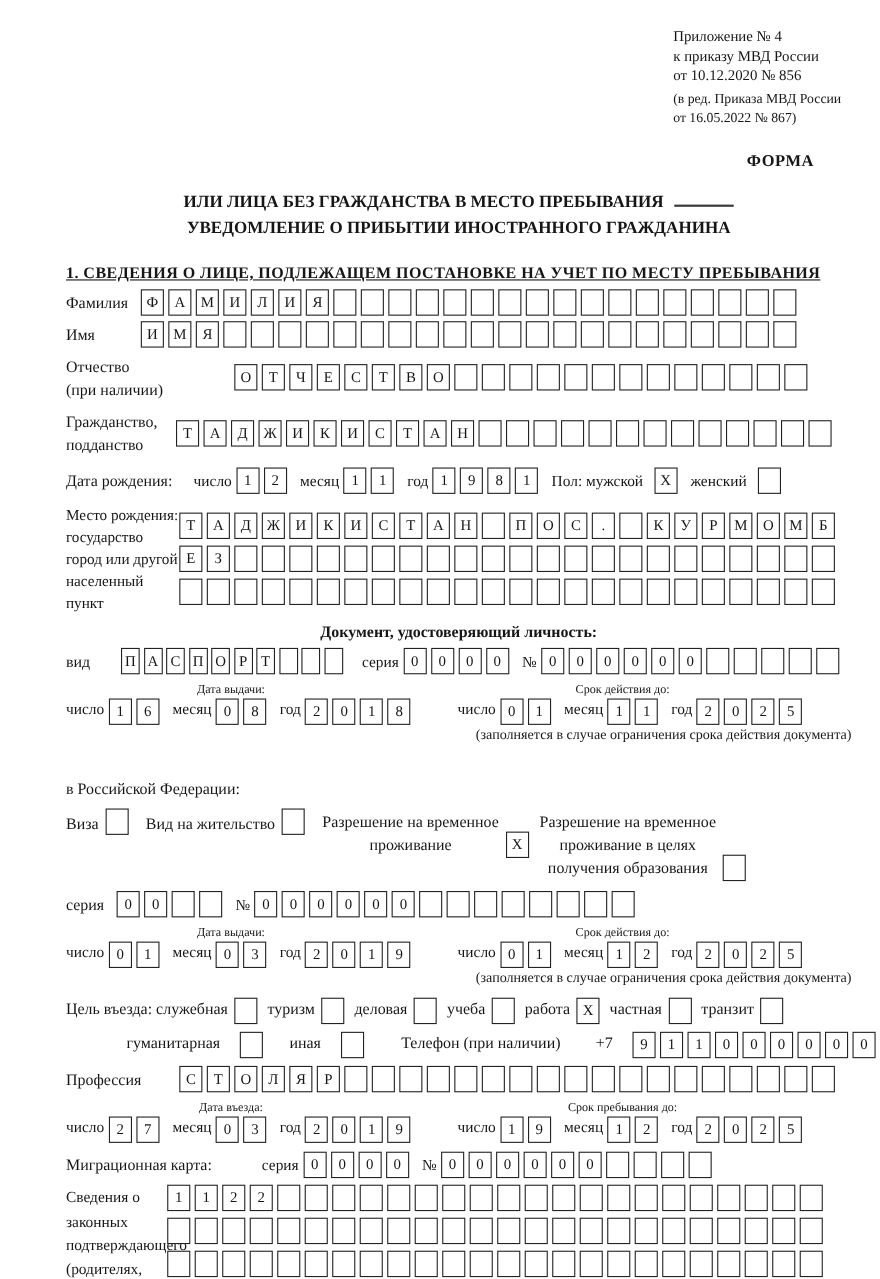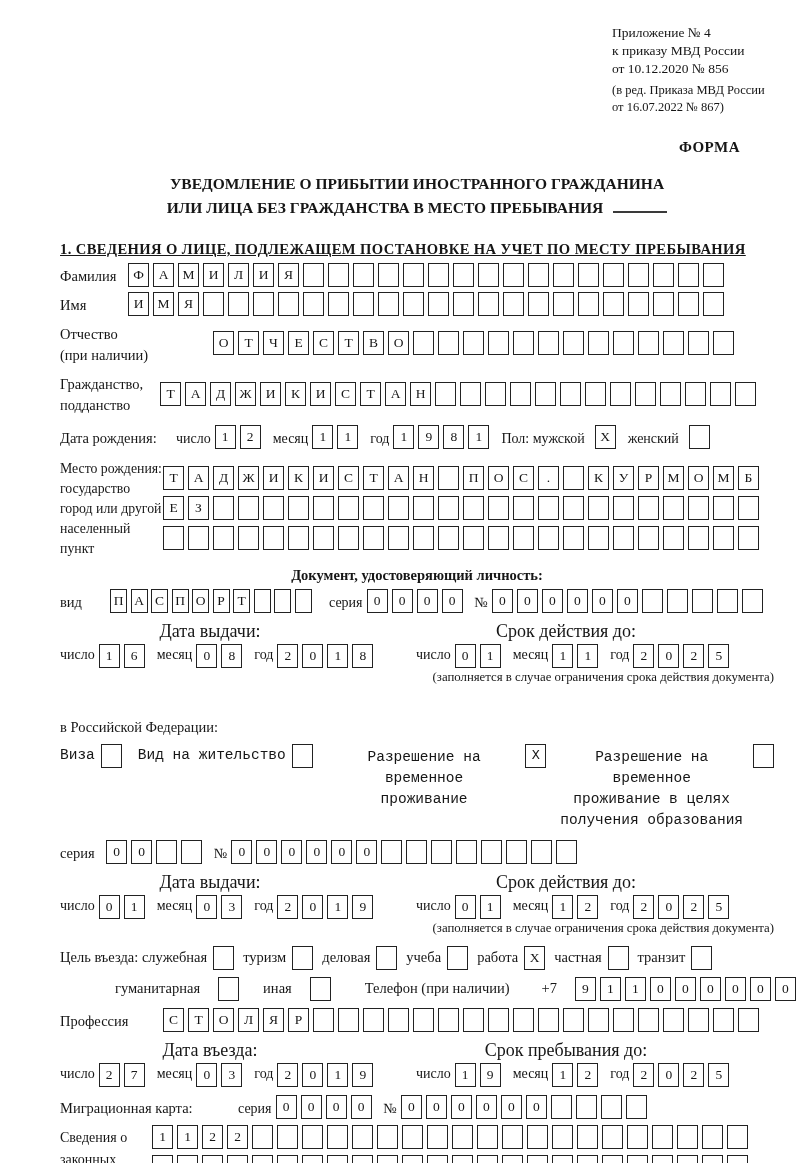--- a/index.html
+++ b/index.html
@@ -29,31 +29,31 @@
   .stack > .cells{margin-bottom:6px;}
   .stack > .cells:last-child{margin-bottom:0;}
 
   
   .dgrp{display:flex;align-items:flex-start;}
   .dlbl{font-size:14px;margin:3px 4px 0 8px;white-space:nowrap;}
   .dlbl.first{margin-left:0;}
   .pair{display:flex;margin-top:8px;}
   .pair .left{flex:none;width:356px;}
   .pair .right{flex:none;}
-  .date-head{font-size:18px;text-align:center;margin-bottom:2px;}
+  .date-head{font-size:11px;text-align:center;margin-bottom:2px;}
   .pair .left .date-head{width:300px;}
   .pair .right .date-head{width:300px;}
   .note-r{text-align:right;font-size:12.8px;margin-top:2px;}
 
   .center-bold{text-align:center;font-weight:bold;font-size:14.5px;margin-top:8px;}
   .para{font-size:14.5px;line-height:1.55;margin-top:8px;}
 
   
   .perm{display:flex;align-items:flex-start;margin-top:6px;}
-  .perm .opt{display:flex;align-items:flex-start;font-family:Liberation Mono, monospace;}
+  .perm .opt{display:flex;align-items:flex-end;}
   .perm .plbl{font-size:14.5px;padding-top:3px;white-space:nowrap;}
   .perm .plines{font-size:14.5px;line-height:1.45;text-align:center;padding-top:3px;}
   .ml16{margin-left:16px;}.ml10{margin-left:10px;}
 
   
   .purpose{display:flex;align-items:flex-start;margin-top:10px;flex-wrap:nowrap;}
   .purpose .plbl{font-size:14.5px;padding-top:3px;white-space:nowrap;margin-left:9px;}
   .purpose .plbl.first{margin-left:0;}
   .indent55{margin-left:55px;gap:12px;}
 
@@ -65,30 +65,30 @@
 </head>
 <body>
 
 <div class="page">
 
   <div class="appendix">
     <div>Приложение № 4</div>
     <div>к приказу МВД России</div>
     <div>от 10.12.2020 № 856</div>
     <div class="small gap">(в ред. Приказа МВД России</div>
-    <div class="small">от 16.07.2022 № 867)</div>
+    <div class="small">от 16.05.2022 № 867)</div>
   </div>
 
   <div class="forma">ФОРМА</div>
 
   <div class="title">
-    <div>УВЕДОМЛЕНИЕ О ПРИБЫТИИ ИНОСТРАННОГО ГРАЖДАНИНА</div>
     <div>
       <span>ИЛИ ЛИЦА БЕЗ ГРАЖДАНСТВА В МЕСТО ПРЕБЫВАНИЯ</span><span class="blank-line"></span>
     </div>
+    <div>УВЕДОМЛЕНИЕ О ПРИБЫТИИ ИНОСТРАННОГО ГРАЖДАНИНА</div>
   </div>
 
   <div class="sec">1. СВЕДЕНИЯ О ЛИЦЕ, ПОДЛЕЖАЩЕМ ПОСТАНОВКЕ НА УЧЕТ ПО МЕСТУ ПРЕБЫВАНИЯ</div>
 
   <div class="row">
     <span class="lbl w68">Фамилия</span>
     <span class="cells">
         <span class="cell">Ф</span>
         <span class="cell">А</span>
         <span class="cell">М</span>

